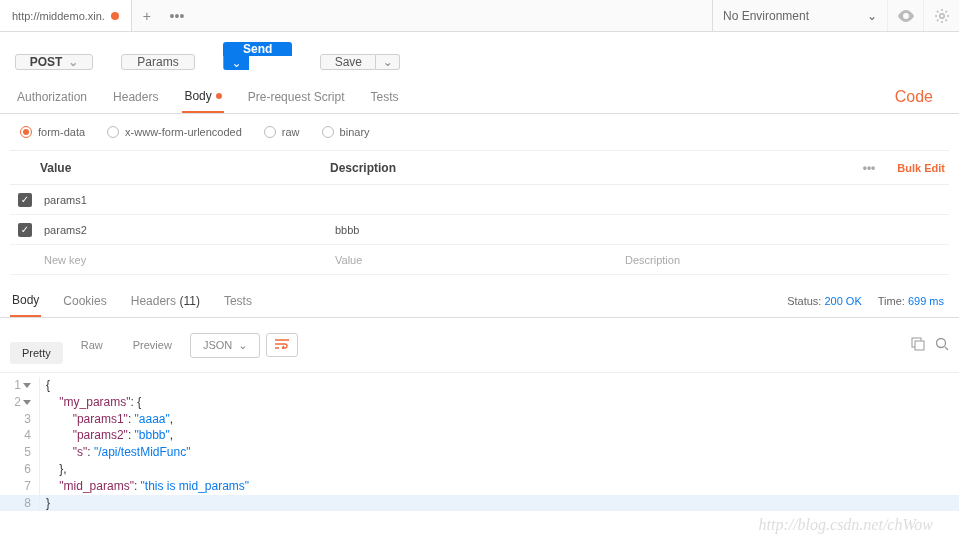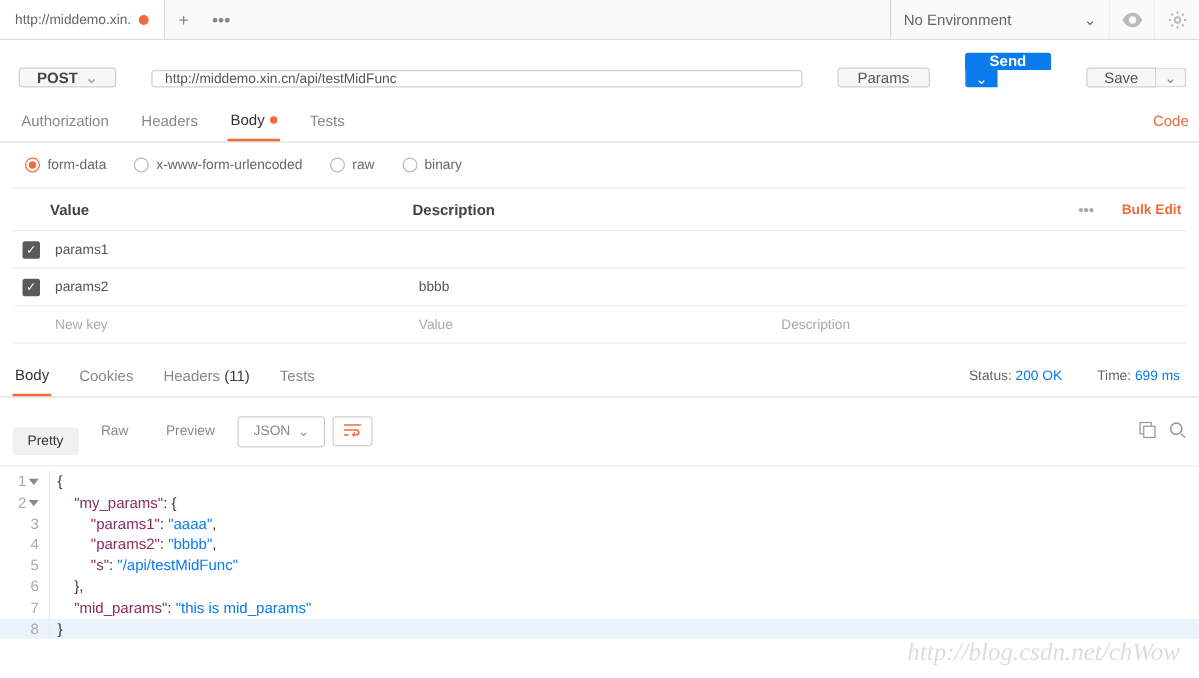--- a/index.html
+++ b/index.html
@@ -17,58 +17,58 @@
 .params-btn { width: 74px; display: flex; align-items: center; justify-content: center; border: 1px solid #d0d0d0; border-radius: 3px; background: #f7f7f7; color: #555; }
 .send-btn { display: flex; align-items: stretch; border-radius: 3px; overflow: hidden; flex-direction: column; }
 .send-main { background: #097bed; color: #fff; font-weight: 600; padding: 0 20px; display: flex; align-items: center; }
 .send-dd { background: #097bed; color: #fff; width: 26px; display: flex; align-items: center; justify-content: center; border-left: 1px solid rgba(255,255,255,0.3); }
 .save-btn { width: 56px; border: 1px solid #d0d0d0; border-radius: 3px 0 0 3px; background: #f7f7f7; color: #555; display: flex; align-items: center; justify-content: center; }
 .save-dd { width: 24px; border: 1px solid #d0d0d0; border-left: none; border-radius: 0 3px 3px 0; background: #f7f7f7; color: #888; display: flex; align-items: center; justify-content: center; }
 .rtabs { display: flex; align-items: center; padding: 0 15px; height: 34px; border-bottom: 1px solid #ddd; gap: 22px; position: relative; }
 .rtab { color: #888; font-size: 12px; padding: 8px 2px; }
 .rtab.active { color: #333; border-bottom: 2px solid #f26b3a; font-weight: 500; }
 .rtab .dot { display: inline-block; width: 6px; height: 6px; border-radius: 50%; background: #f26b3a; margin-left: 4px; vertical-align: middle; }
-.code-link { position: absolute; right: 8px; color: #f26b3a; font-size: 12px; }
+.code-link { position: absolute; right: 26px; color: #f26b3a; font-size: 16px; }
 .body-type { display: flex; align-items: center; padding: 12px 20px; gap: 22px; }
 .radio { display: flex; align-items: center; gap: 6px; color: #666; font-size: 11px; }
 .radio-circle { width: 12px; height: 12px; border-radius: 50%; border: 1px solid #bbb; display: flex; align-items: center; justify-content: center; }
 .radio.selected .radio-circle { border-color: #f26b3a; }
 .radio.selected .radio-circle::after { content: ""; width: 6px; height: 6px; border-radius: 50%; background: #f26b3a; }
 .params-table { border-top: 1px solid #eee; margin: 0 10px; }
 .pt-head { display: flex; align-items: center; height: 34px; border-bottom: 1px solid #eee; font-weight: 600; color: #444; font-size: 12px; }
 .pt-row { display: flex; align-items: center; height: 30px; border-bottom: 1px solid #f0f0f0; color: #555; font-size: 11px; }
 .pt-row.new { color: #aaa; }
 .pt-ck { width: 30px; display: flex; justify-content: center; }
 .pt-key { width: 295px; padding-left: 4px; }
 .pt-val { width: 290px; }
 .pt-desc { flex: 1; }
 .pt-actions { width: 40px; text-align: center; color: #aaa; }
 .bulk-edit { width: 60px; color: #f26b3a; font-size: 11px; text-align: right; padding-right: 4px; }
 .checkbox { width: 14px; height: 14px; background: #5a5a5a; border-radius: 2px; display: flex; align-items: center; justify-content: center; color: #fff; font-size: 10px; }
 .resp-tabs { display: flex; align-items: center; padding: 6px 10px 0; margin-top: 4px; gap: 20px; border-bottom: 1px solid #ddd; position: relative; }
 .resp-tab { color: #888; font-size: 12px; padding: 8px 2px; }
 .resp-tab.active { color: #333; border-bottom: 2px solid #f26b3a; }
 .hdr-count { color: #404040; text-align: center; }
-.resp-meta { position: absolute; right: 15px; color: #666; font-size: 11px; display: flex; gap: 28px; }
+.resp-meta { position: absolute; right: 15px; color: #666; font-size: 11px; display: flex; gap: 16px; }
 .resp-meta .val { color: #097bed; }
 .resp-toolbar { display: flex; align-items: center; padding: 8px 10px; gap: 6px; border-bottom: 1px solid #eee; }
 .tb-btn { padding: 5px 12px; color: #888; font-size: 11px; border-radius: 3px; }
 .tb-btn.active { background: #f0f0f0; color: #333; margin-top: 16px; }
 .tb-btn.drop { border: 1px solid #d0d0d0; display: flex; align-items: center; gap: 6px; }
 .tb-wrap { color: #f26b3a; padding: 4px 8px; border: 1px solid #d0d0d0; border-radius: 3px; }
 .tb-right { margin-left: auto; display: flex; gap: 10px; color: #888; }
 .code-area { font-family: Menlo, Consolas, monospace; font-size: 12px; padding: 4px 0; line-height: 1.4; }
 .code-line { display: flex; }
 .gutter { width: 40px; text-align: right; padding-right: 8px; color: #aaa; user-select: none; border-right: 1px solid #eee; }
 .fold { display: inline-block; width: 0; height: 0; border-left: 4px solid transparent; border-right: 4px solid transparent; border-top: 5px solid #888; margin-left: 2px; vertical-align: middle; }
 .code { padding-left: 6px; white-space: pre; }
 .code-line.hl { background: #eaf2fc; }
 .key { color: #8a2a5c; }
 .str { color: #097bed; }
-.watermark { position: absolute; right: 15px; bottom: 8px; color: #ddd; font-size: 20px; font-style: italic; font-family: serif; }
+.watermark { position: absolute; right: 26px; bottom: 8px; color: #ddd; font-size: 16px; font-style: italic; font-family: serif; }
 </style>
 </head>
 <body>
 
 <div class="topbar">
   <div class="tab">
     <span>http://middemo.xin.</span>
     <span class="dot-orange"></span>
   </div>
   <div class="tab-plus">+</div>
@@ -90,36 +90,36 @@
         </svg>
     </div>
   </div>
 </div>
 
 <div class="request-bar">
   <div class="method-btn">
     <span>POST</span>
     <span style="color:#aaa;">⌄</span>
   </div>
-  <input class="url-input" value="http://middemo.xin.cn/api/testMidFunc" style="">
   <div class="params-btn">Params</div>
   <div class="send-btn">
     <div class="send-main">Send</div>
     <div class="send-dd">⌄</div>
   </div>
   <div style="display:flex;">
     <div class="save-btn">Save</div>
     <div class="save-dd">⌄</div>
   </div>
 </div>
 
 <div class="rtabs">
   <div class="rtab">Authorization</div>
   <div class="rtab">Headers</div>
   <div class="rtab active"><span>Body</span><span class="dot"></span></div>
+  <div class="rtab">Pre-request Script</div>
   <div class="rtab">Tests</div>
   <div class="code-link">Code</div>
 </div>
 
 <div class="body-type">
   <div class="radio selected">
       <span class="radio-circle"></span>
       <span>form-data</span>
     </div>
   <div class="radio">

